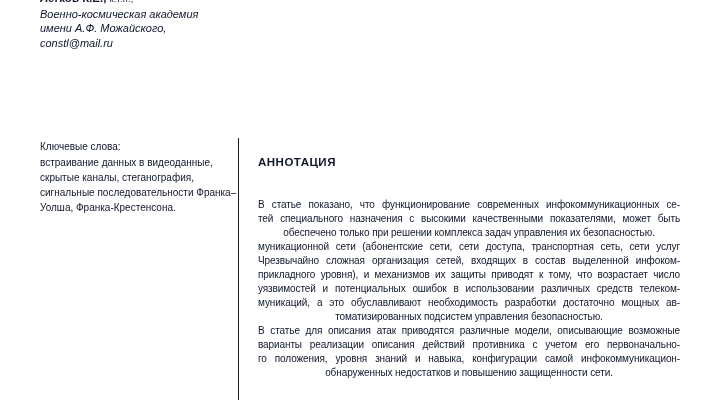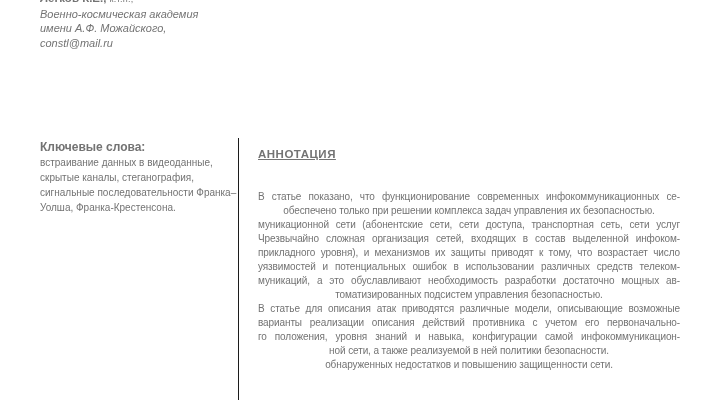--- a/index.html
+++ b/index.html
@@ -3,21 +3,21 @@
 <meta charset="utf-8">
 <style>
   html, body { margin: 0; padding: 0; background: #ffffff; }
   .page {
     position: relative;
     width: 710px;
     height: 400px;
     background: #ffffff;
     overflow: hidden;
     font-family: "Liberation Sans", sans-serif;
-    color: #737373;
+    color: #0f172a;
   }
 
   
   .author {
     position: absolute;
     left: 40px;
     top: -9px;
     width: 200px;
     font-size: 11px;
     line-height: 14.5px;
@@ -27,22 +27,22 @@
   .author .aff, .author .email { font-style: italic; font-size: 11px; }
 
   
   .keywords {
     position: absolute;
     left: 40px;
     top: 139px;
     width: 198px;
   }
   .kw-heading {
-    font-weight: bold;
-    font-size: 12px;
+    font-weight: normal;
+    font-size: 10px;
     height: 16px;
     line-height: 16px;
   }
   .kw-line {
     font-size: 10px;
     height: 15px;
     line-height: 15px;
     white-space: nowrap;
   }
 
@@ -53,23 +53,22 @@
     top: 138px;
     width: 1px;
     height: 262px;
     background: #1c1c1c;
   }
 
   
   .annotation {
     position: absolute;
     left: 258px;
-    top: 148px;
+    top: 156px;
     width: 422px;
-    text-decoration: underline;
   }
   .ann-heading {
     margin: 0;
     font-size: 11.5px;
     font-weight: bold;
     letter-spacing: 0.5px;
     line-height: 13px;
   }
   .ann-body {
     position: absolute;
@@ -112,28 +111,28 @@
     <div class="kw-line">сигнальные последовательности Франка–</div>
     <div class="kw-line">Уолша, Франка-Крестенсона.</div>
   </div>
 
   <div class="divider"></div>
 
   <div class="annotation">
     <h2 class="ann-heading">АННОТАЦИЯ</h2>
     <div class="ann-body">
       <div class="ln j">В статье показано, что функционирование современных инфокоммуникационных се-</div>
+      <div class="ln j">тей специального назначения с высокими качественными показателями, может быть</div>
       <div class="ln">обеспечено только при решении комплекса задач управления их безопасностью.</div>
       <div class="ln j">муникационной сети (абонентские сети, сети доступа, транспортная сеть, сети услуг</div>
       <div class="ln j">Чрезвычайно сложная организация сетей, входящих в состав выделенной инфоком-</div>
       <div class="ln j">прикладного уровня), и механизмов их защиты приводят к тому, что возрастает число</div>
       <div class="ln j">уязвимостей и потенциальных ошибок в использовании различных средств телеком-</div>
       <div class="ln j">муникаций, а это обуславливают необходимость разработки достаточно мощных ав-</div>
       <div class="ln">томатизированных подсистем управления безопасностью.</div>
       <div class="ln j">В статье для описания атак приводятся различные модели, описывающие возможные</div>
       <div class="ln j">варианты реализации описания действий противника с учетом его первоначально-</div>
       <div class="ln j">го положения, уровня знаний и навыка, конфигурации самой инфокоммуникацион-</div>
-      <div class="ln">ной сети, а также реализуемой в ней политики безопасности.</div>
       <div class="ln">обнаруженных недостатков и повышению защищенности сети.</div>
     </div>
   </div>
 
 </div>
 
 </body></html>

